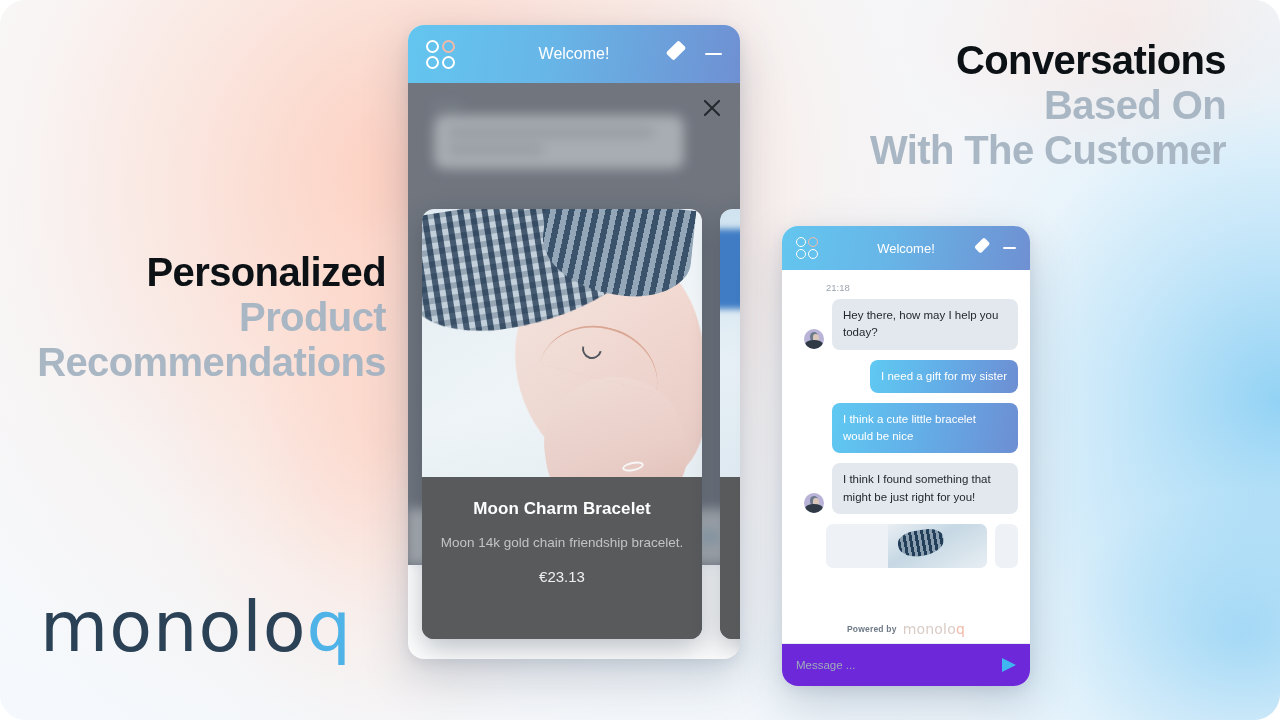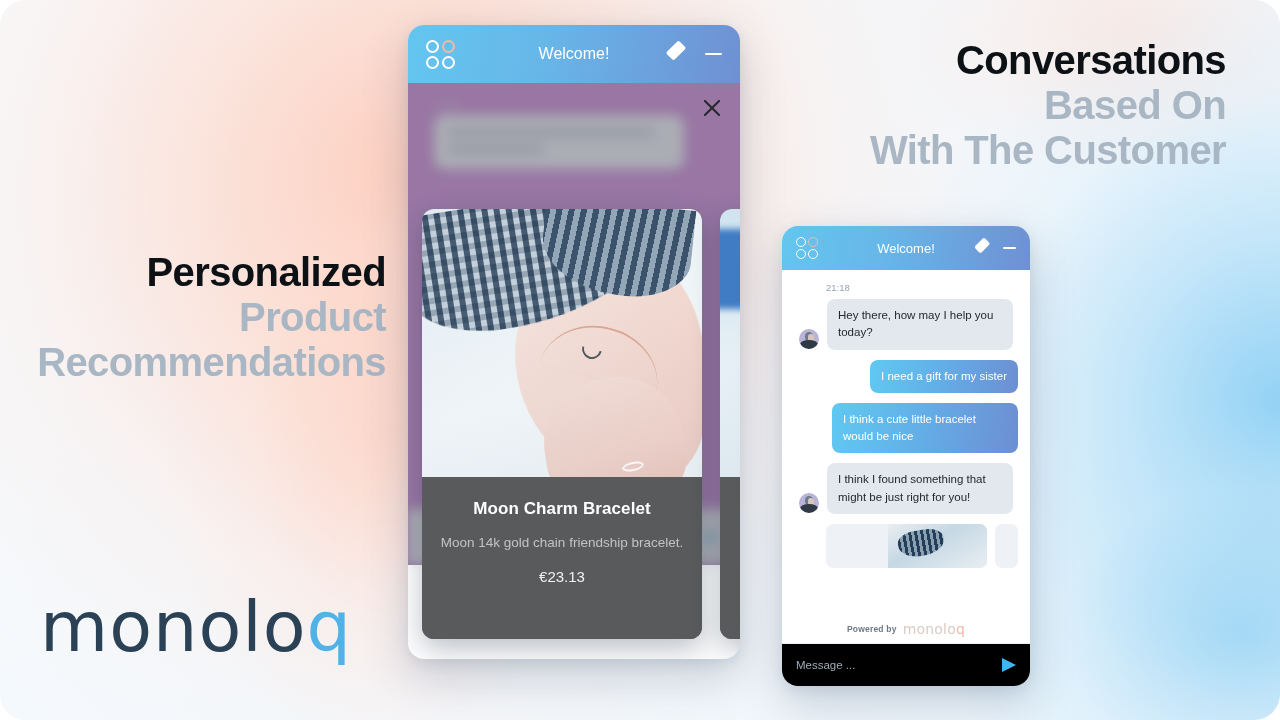--- a/index.html
+++ b/index.html
@@ -129,21 +129,21 @@
   #widget-back .logo-mark { gap: 3px; }
   #widget-back .logo-mark i { width: 13px; height: 13px; border-width: 2px; }
   #widget-back .wh-actions { gap: 20px; }
   #widget-back .icon-eraser { width: 18px; height: 18px; }
   #widget-back .icon-eraser span { width: 18px; height: 11px; }
   #widget-back .icon-minimize { width: 17px; height: 2px; }
 
   #back-body {
     position: relative;
     height: 482px;
-    background: #a21caf;
+    background: #0f172a;
   }
   
   .blurred-conv { position: absolute; inset: 0; filter: blur(6px); opacity: 0.95; }
   .bc-time { position: absolute; left: 26px; top: 18px; font-size: 10px; color: #9aa5b1; }
   .bc-bubble {
     position: absolute; left: 26px; top: 32px; width: 250px; height: 54px;
     background: #e4e9f1; border-radius: 10px;
   }
   .bc-bubble .tx {
     display: block; margin: 13px 0 0 14px; height: 9px; border-radius: 4px;
@@ -284,21 +284,21 @@
   #chat-body {
     position: relative;
     height: 373px;
     background: #ffffff;
     padding: 10px 12px 0;
     overflow: hidden;
   }
   .chat-time { font-size: 9.5px; color: #9aa4ae; margin: 2px 0 6px 32px; }
 
   .msg-row { display: flex; align-items: flex-end; margin-bottom: 10px; }
-  .msg-row.agent { justify-content: center; }
+  .msg-row.agent { justify-content: flex-end; }
   .msg-row.user  { justify-content: flex-end; }
 
   .avatar {
     flex: 0 0 auto;
     width: 20px; height: 20px; border-radius: 50%;
     margin-right: 8px; margin-bottom: 1px;
     overflow: hidden; position: relative;
     background: #b9b3d8;
   }
   .avatar .av-head {
@@ -363,21 +363,21 @@
   .powered .pw-dark { color: #d9ccc6; }
   .powered .pw-accent { color: #f0b9a8; }
   .powered-fade {
     position: absolute; left: 0; right: 0; bottom: 0; height: 30px;
     background: linear-gradient(to bottom, rgba(255,255,255,0) 0%, rgba(255,255,255,0.95) 55%, #ffffff 100%);
   }
 
   #chat-input {
     position: relative;
     height: 43px;
-    background: #000000;
+    background: #6d28d9;
     display: flex; align-items: center;
     padding: 0 14px;
     border-top: 1px solid #e7edf3;
   }
   #chat-input .ci-ph { font-size: 11.5px; color: #9facb9; }
   #chat-send {
     margin-left: auto; width: 0; height: 0;
     border-top: 7px solid transparent; border-bottom: 7px solid transparent;
     border-left: 14px solid #3fb6ef;
     cursor: pointer;

